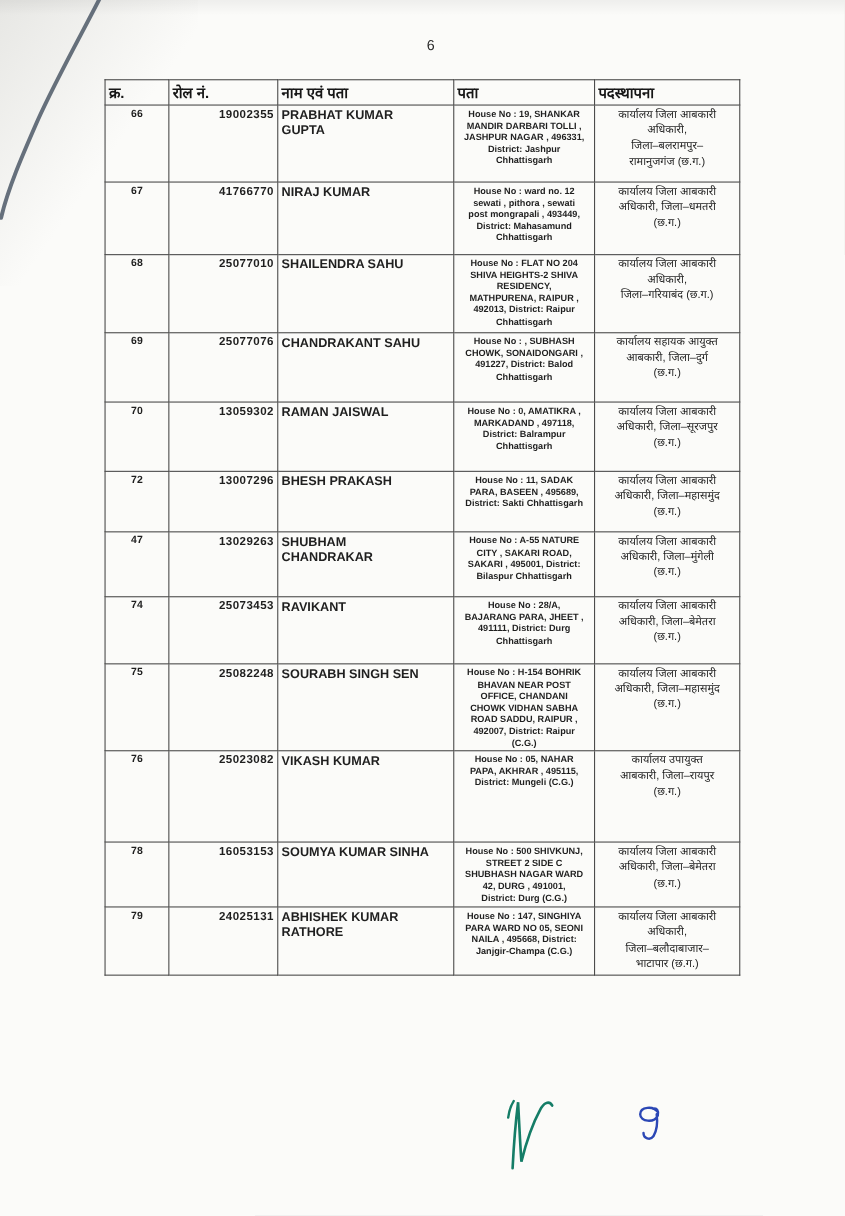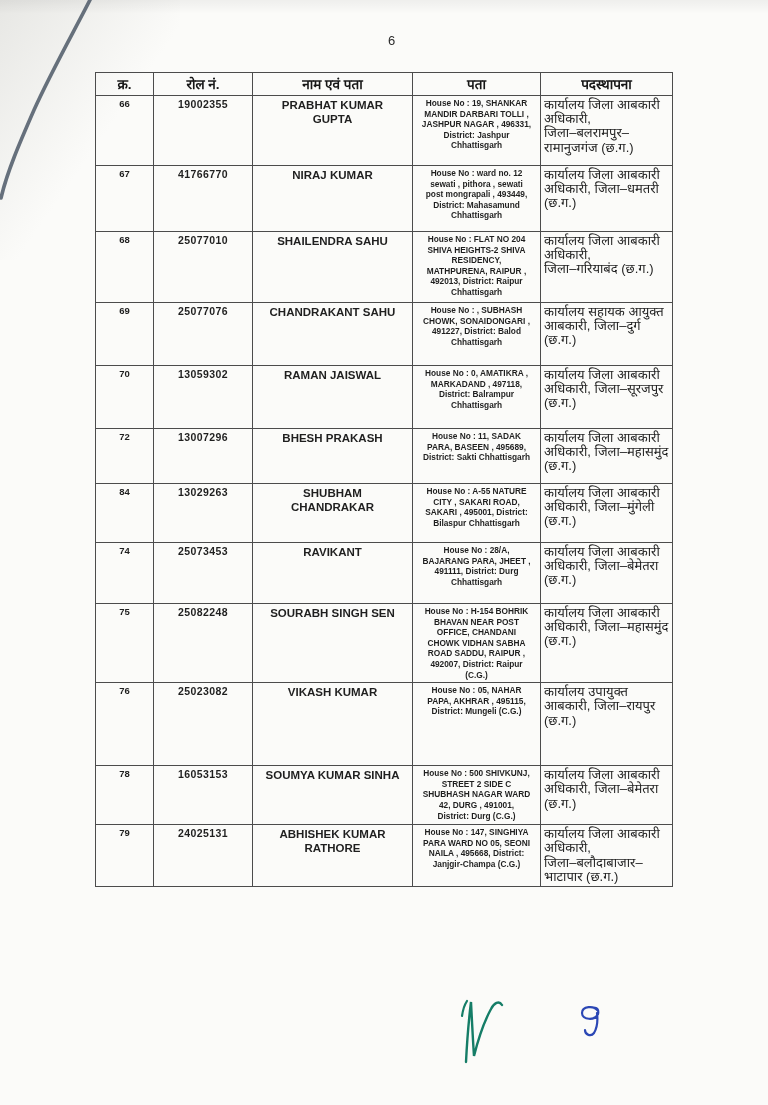--- a/index.html
+++ b/index.html
@@ -26,28 +26,28 @@
   table.doc{
     position:absolute;left:95px;top:72px;width:577px;
     border-collapse:collapse;table-layout:fixed;
   }
   table.doc th,table.doc td{
     border:1px solid #4c4c4c;vertical-align:top;
     padding:2px 3px;overflow:hidden;
   }
   table.doc thead tr{height:23px;}
   th.hdr{
-    font-weight:bold;font-size:13.5px;text-align:center;
+    font-weight:bold;font-size:13.5px;text-align:left;
     padding:2px 1px;color:#161616;
   }
   td.c-serial{text-align:center;font-size:9.5px;font-weight:bold;padding-top:4px;}
-  td.c-roll{text-align:center;font-size:10.5px;font-weight:bold;letter-spacing:.4px;padding-top:4px;}
-  td.c-name{text-align:center;font-size:11.5px;font-weight:bold;line-height:14px;white-space:pre-line;padding-top:4px;}
+  td.c-roll{text-align:right;font-size:10.5px;font-weight:bold;letter-spacing:.4px;padding-top:4px;}
+  td.c-name{font-size:11.5px;font-weight:bold;line-height:14px;white-space:pre-line;padding-top:4px;}
   td.c-addr{text-align:center;font-size:8.3px;font-weight:bold;line-height:10.6px;white-space:pre-line;padding-top:3px;}
-  td.c-post{text-align:left;font-size:13px;line-height:14.2px;white-space:pre-line;padding-top:3px;color:#232323;margin-left:29px;}
+  td.c-post{text-align:center;font-size:10px;line-height:14.2px;white-space:pre-line;padding-top:3px;color:#232323;margin-left:29px;}
   tbody tr:nth-child(1){height:70px;}
   tbody tr:nth-child(2){height:66px;}
   tbody tr:nth-child(3){height:71px;}
   tbody tr:nth-child(4){height:63px;}
   tbody tr:nth-child(5){height:63px;}
   tbody tr:nth-child(6){height:55px;}
   tbody tr:nth-child(7){height:59px;}
   tbody tr:nth-child(8){height:61px;}
   tbody tr:nth-child(9){height:58px;}
   tbody tr:nth-child(10){height:83px;}
@@ -161,21 +161,21 @@
         <td class="c-roll">13007296</td>
         <td class="c-name">BHESH PRAKASH</td>
         <td class="c-addr">House No : 11, SADAK
 PARA, BASEEN , 495689,
 District: Sakti Chhattisgarh</td>
         <td class="c-post">कार्यालय जिला आबकारी
 अधिकारी, जिला–महासमुंद
 (छ.ग.)</td>
       </tr>
       <tr>
-        <td class="c-serial">84</td>
+        <td class="c-serial">47</td>
         <td class="c-roll">13029263</td>
         <td class="c-name">SHUBHAM
 CHANDRAKAR</td>
         <td class="c-addr">House No : A-55 NATURE
 CITY , SAKARI ROAD,
 SAKARI , 495001, District:
 Bilaspur Chhattisgarh</td>
         <td class="c-post">कार्यालय जिला आबकारी
 अधिकारी, जिला–मुंगेली
 (छ.ग.)</td>

